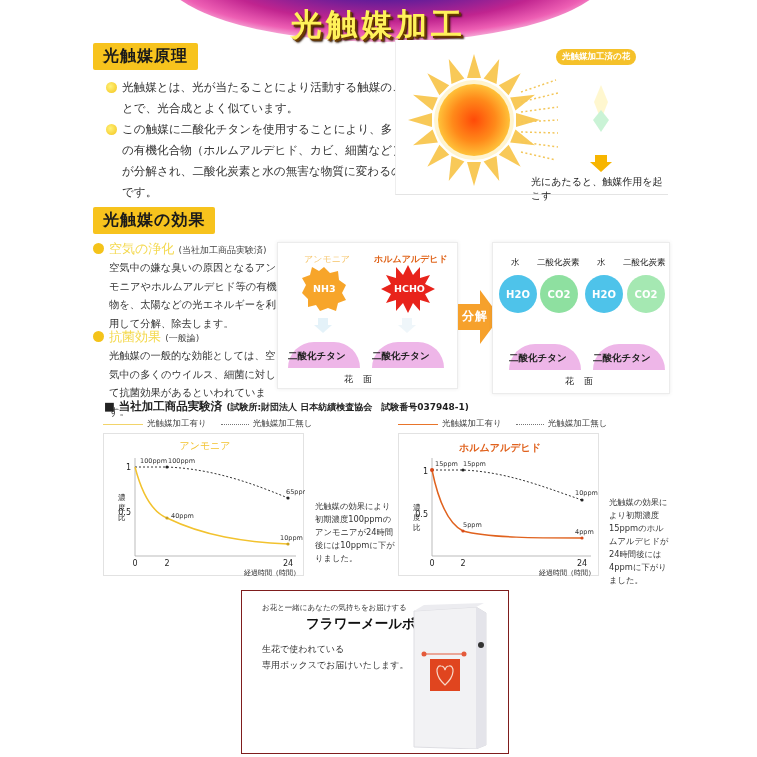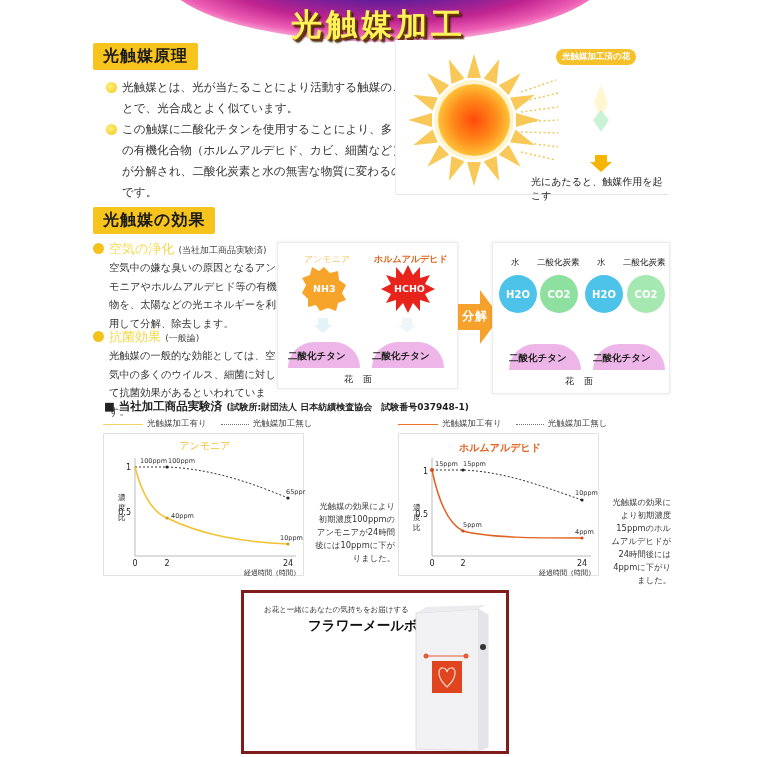--- a/index.html
+++ b/index.html
@@ -67,24 +67,24 @@
   }
 
   
   .data-head { position: absolute; left: 104px; top: 399px; font-size: 11.5px; font-weight: bold; color: #222; }
   .data-head small { font-size: 9px; font-weight: bold; }
   .legend { position: absolute; font-size: 8.5px; color: #444; display: flex; align-items: center; gap: 4px; }
   .legend .line { width: 40px; height: 0; border-top: 1.5px solid; }
   .legend .dotline { width: 28px; height: 0; border-top: 1.5px dotted #777; margin-left: 10px; }
 
   .chartbox { position: absolute; border: 1px solid #e2e2e2; background: #fff; }
-  .chart-note { position: absolute; font-size: 8.3px; line-height: 13px; color: #333; text-align: right; }
-
-  
-  .adbox { position: absolute; left: 241px; top: 590px; width: 268px; height: 164px; border: 3px solid #7f1d1d; background: #fff; }
+  .chart-note { position: absolute; font-size: 8.3px; line-height: 13px; color: #333; }
+
+  
+  .adbox { position: absolute; left: 241px; top: 590px; width: 268px; height: 164px; border: 1px solid #7f1d1d; background: #fff; }
   .ad-small { position: absolute; left: 20px; top: 12px; font-family: "DejaVu Serif", serif; font-size: 7.5px; color: #333; }
   .ad-title { position: absolute; left: 20px; top: 24px; font-family: "DejaVu Serif", serif; font-size: 13.5px; font-weight: bold; color: #111; margin-left: 44px; }
   .ad-desc { position: absolute; left: 20px; top: 50px; font-family: "DejaVu Serif", serif; font-size: 9px; line-height: 16px; color: #333; }
 </style>
 </head>
 <body>
 
 <div class="banner"></div>
 <div class="banner-title">光触媒加工</div>
 
@@ -278,20 +278,24 @@
     <text x="176" y="61" font-size="6.5" fill="#333" font-family="DejaVu Sans, sans-serif">10ppm</text>
     <text x="64" y="93" font-size="6.5" fill="#333" font-family="DejaVu Sans, sans-serif">5ppm</text>
     <text x="176" y="100" font-size="6.5" fill="#333" font-family="DejaVu Sans, sans-serif">4ppm</text>
   </svg>
 </div>
 <div class="chart-note" style="left:609px; top:496px; width:62px;">光触媒の効果により初期濃度15ppmのホルムアルデヒドが24時間後には4ppmに下がりました。</div>
 
 <div class="adbox">
   <div class="ad-small">お花と一緒にあなたの気持ちをお届けする</div>
   <div class="ad-title">フラワーメールボックス</div>
+  <div class="ad-desc">
+    <div>生花で使われている</div>
+    <div>専用ボックスでお届けいたします。</div>
+  </div>
   <svg width="90" height="150" style="position:absolute;left:164px;top:8px">
     <polygon points="8,12 70,8 80,14 80,146 70,150 8,148" fill="#f2f2f4" stroke="#dddde2"></polygon>
     <polygon points="70,8 80,14 80,146 70,150" fill="#e4e4ea"></polygon>
     <polygon points="8,12 18,6 78,4 70,8" fill="#ececf0"></polygon>
     <circle cx="75" cy="46" r="3" fill="#333"></circle>
     <line x1="18" y1="55" x2="58" y2="55" stroke="#e45a3a" stroke-width="1"></line>
     <circle cx="18" cy="55" r="2.5" fill="#e45a3a"></circle>
     <circle cx="58" cy="55" r="2.5" fill="#e45a3a"></circle>
     <rect x="24" y="60" width="30" height="32" fill="#e0451f"></rect>
     <path d="M39,86 C28,76 30,66 35,67 C38,67 39,71 39,71 C39,71 40,67 43,67 C48,66 50,76 39,86 Z" fill="none" stroke="#f7d7c7" stroke-width="1.2"></path>

